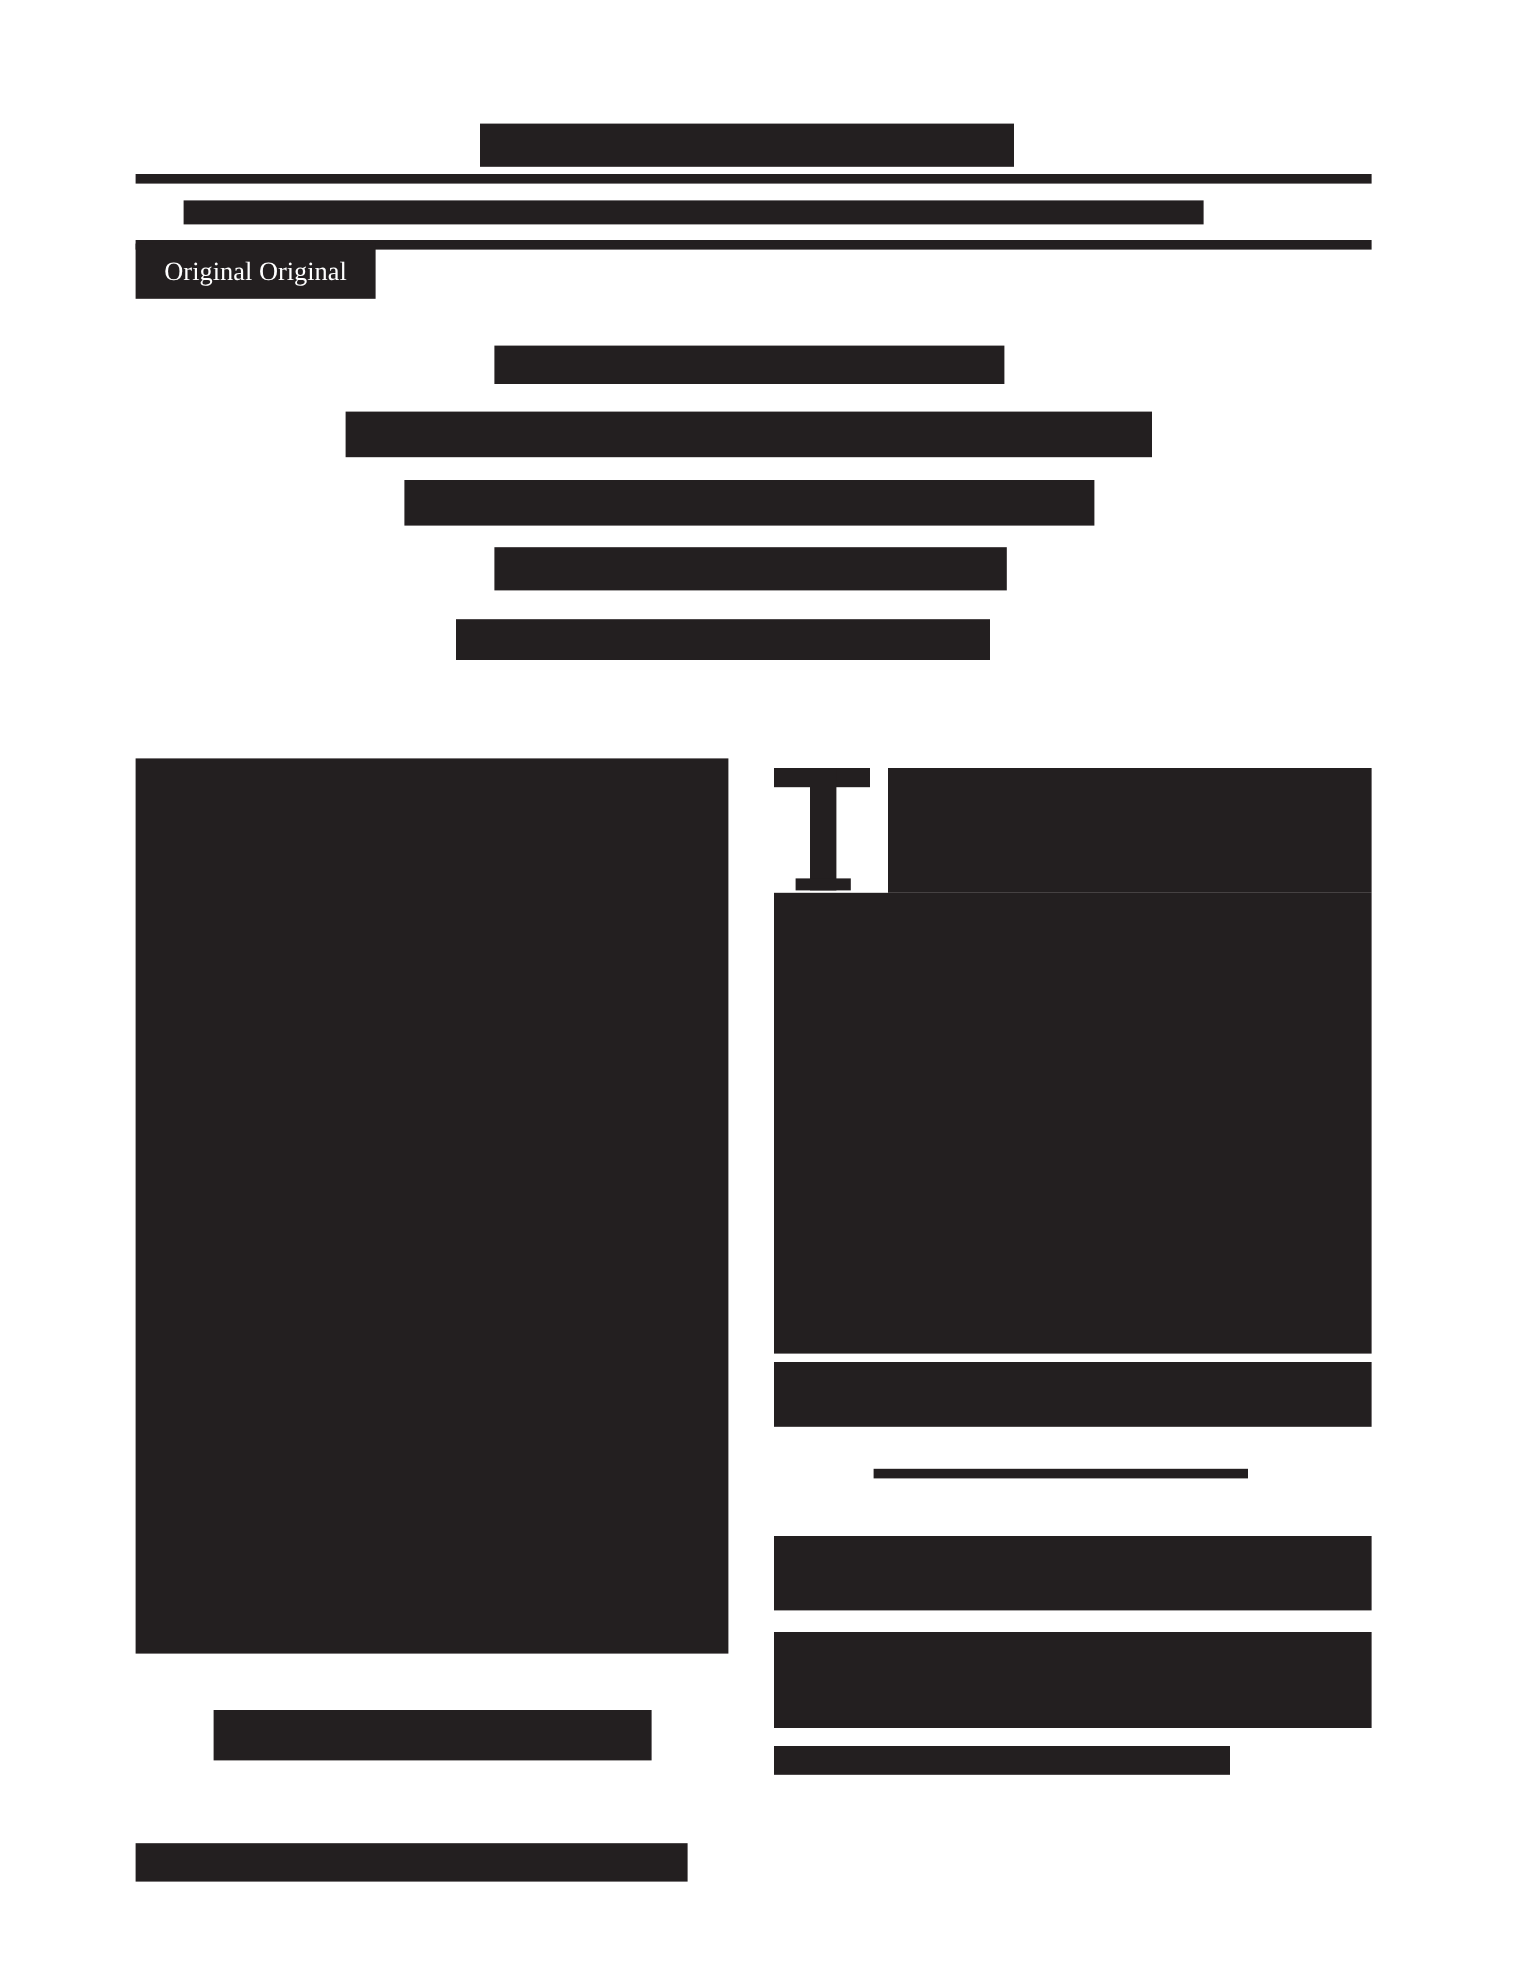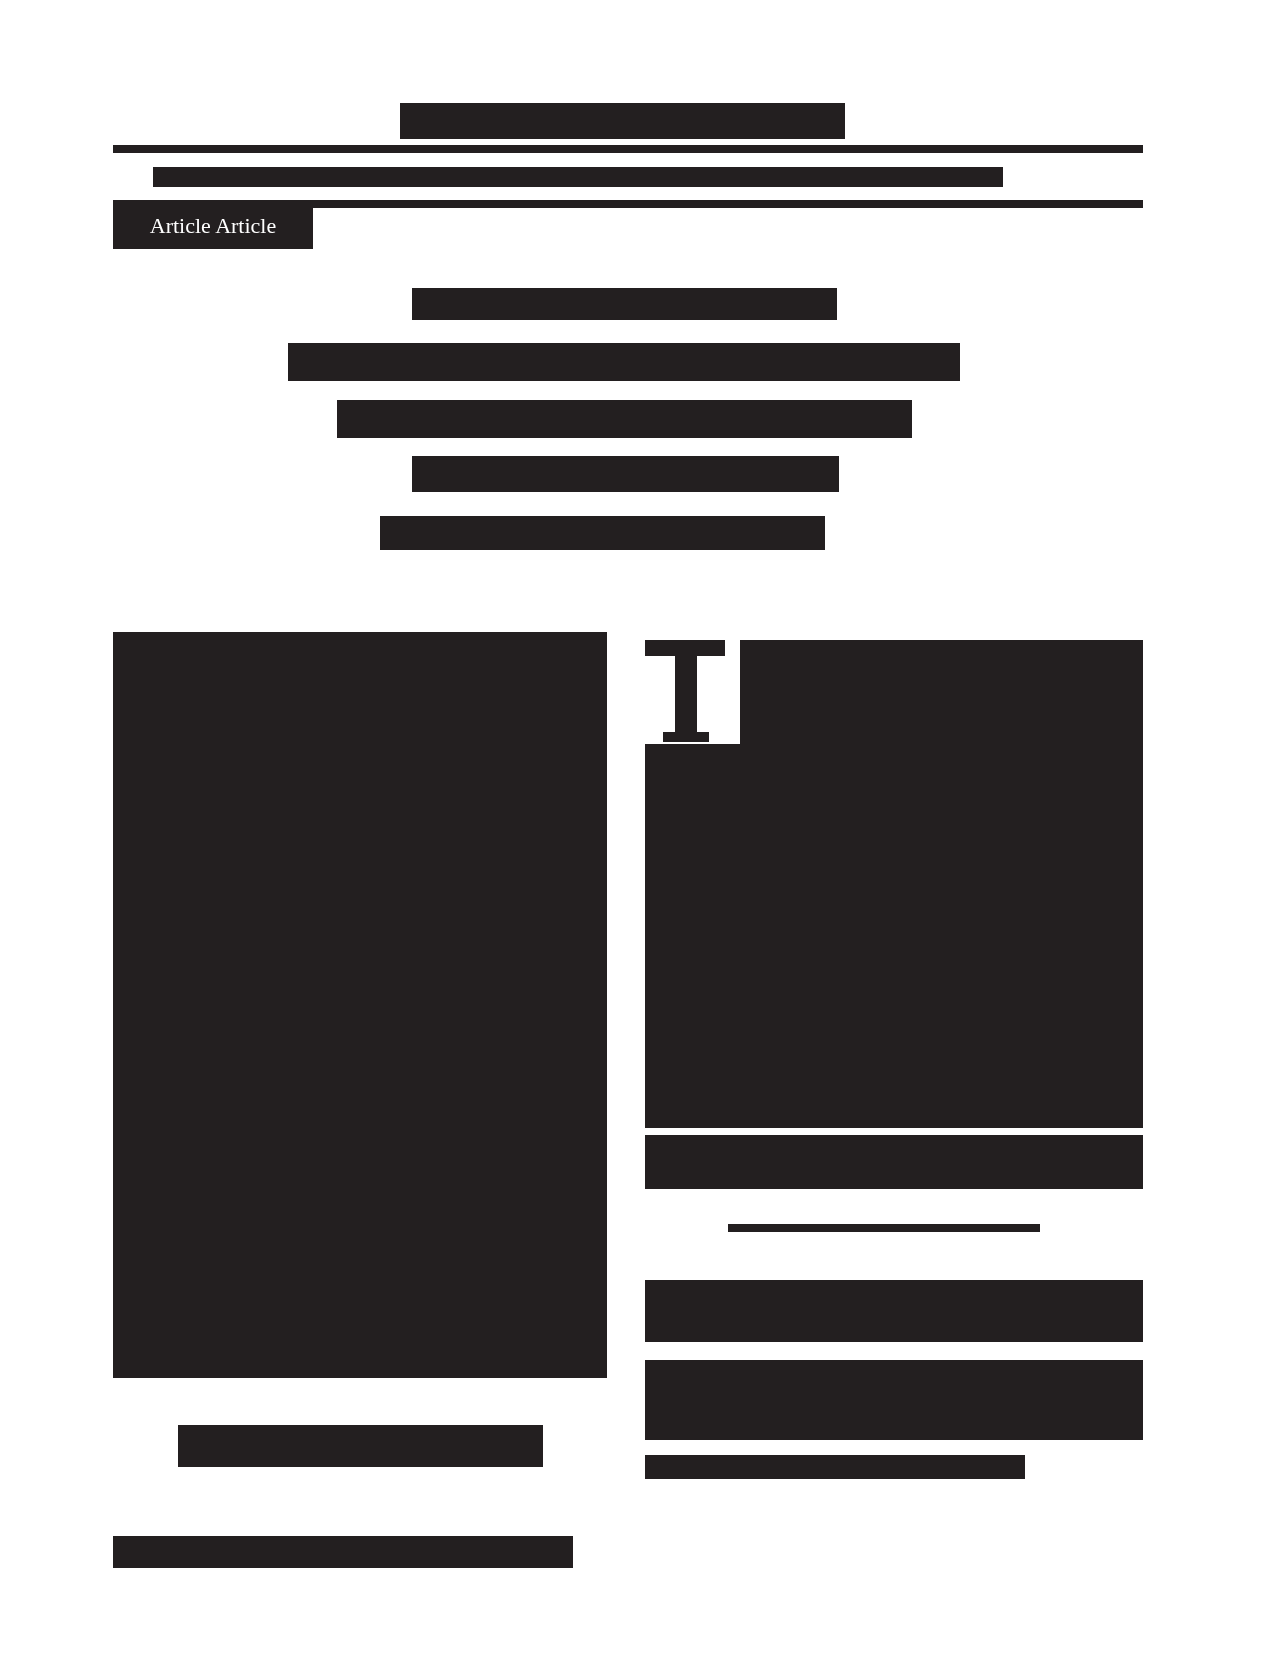--- a/index.html
+++ b/index.html
@@ -13,21 +13,21 @@
   .dropcap .t-foot{position:absolute;left:18px;top:92px;width:46px;height:10px;background:#231f20;}
 </style>
 </head>
 <body>
 
 <div class="bar" style="left:400px;top:103px;width:445px;height:36px;"></div>
 <div class="rule" style="left:113px;top:145px;width:1030px;height:8px;"></div>
 <div class="bar" style="left:153px;top:167px;width:850px;height:20px;"></div>
 <div class="rule" style="left:113px;top:200px;width:1030px;height:8px;"></div>
 
-<div class="tag">Article Article</div>
+<div class="tag">Original Original</div>
 
 <div class="bar" style="left:412px;top:288px;width:425px;height:32px;"></div>
 <div class="bar" style="left:288px;top:343px;width:672px;height:38px;"></div>
 <div class="bar" style="left:337px;top:400px;width:575px;height:38px;"></div>
 <div class="bar" style="left:412px;top:456px;width:427px;height:36px;"></div>
 <div class="bar" style="left:380px;top:516px;width:445px;height:34px;"></div>
 
 <div class="bar" style="left:113px;top:632px;width:494px;height:746px;"></div>
 <div class="bar" style="left:178px;top:1425px;width:365px;height:42px;"></div>
 

